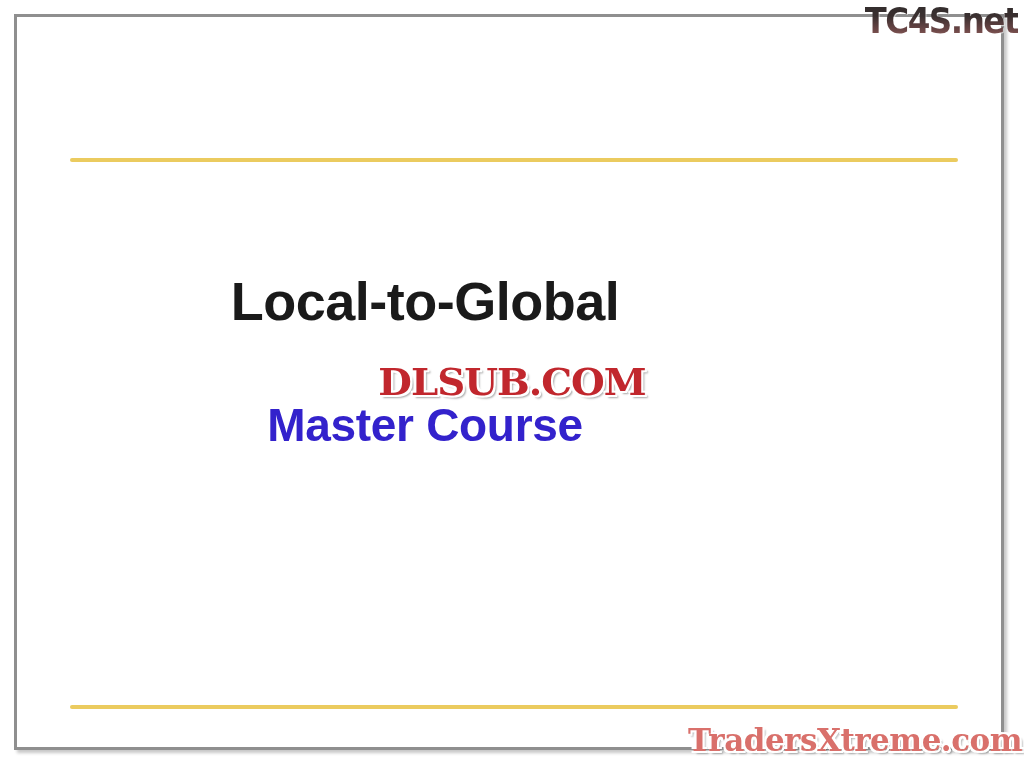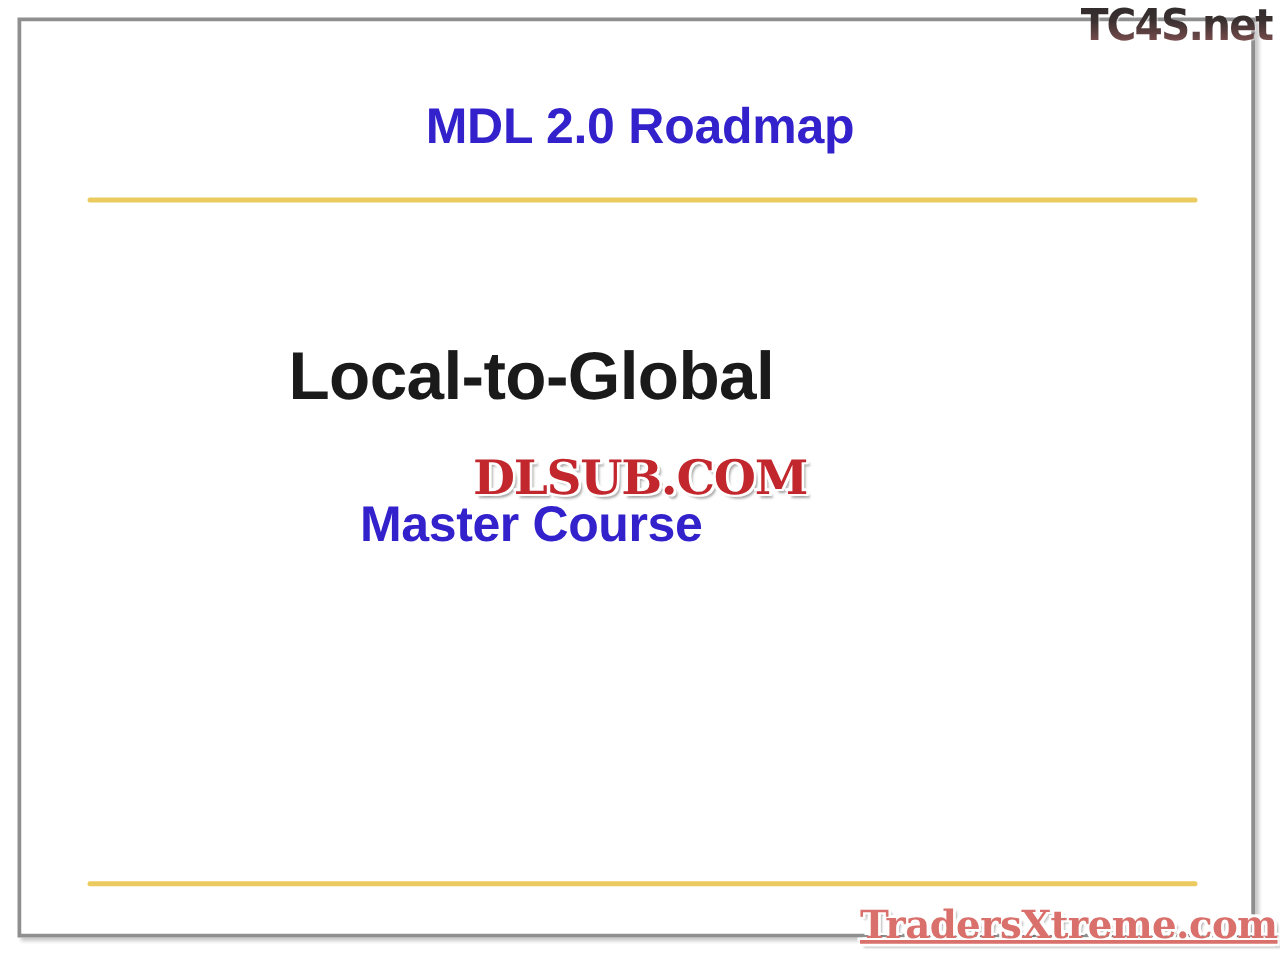--- a/index.html
+++ b/index.html
@@ -75,21 +75,21 @@
     line-height: 1.28;
     letter-spacing: -0.5px;
   }
 
   .headline-line {
     display: block;
   }
 
   .subhead {
     margin-top: 62px;
-    font-size: 40px;
+    font-size: 46px;
     font-weight: bold;
     color: #3322cc;
     letter-spacing: -0.3px;
   }
 
   
   .wm {
     position: absolute;
     pointer-events: none;
     white-space: nowrap;
@@ -142,31 +142,29 @@
     font-size: 31px;
     font-weight: bold;
     letter-spacing: -0.5px;
     color: #d9706b;
     text-shadow:
       -2px -2px 0 #ffffff,
        2px -2px 0 #ffffff,
       -2px  2px 0 #ffffff,
        2px  2px 0 #ffffff,
        3px  3px 2px rgba(0,0,0,0.30);
-    text-decoration: underline;
   }
 </style>
 </head>
 <body>
 
 <div id="slide-root">
 
   <div class="slide-frame">
 
-    <div class="slide-title">MDL 2.0 Roadmap</div>
 
     <div class="rule rule-top"></div>
 
     <div class="body-block">
       <div class="headline">
         <span class="headline-line">Local-to-Global</span>
       </div>
       <div class="subhead">Master Course</div>
     </div>
 

